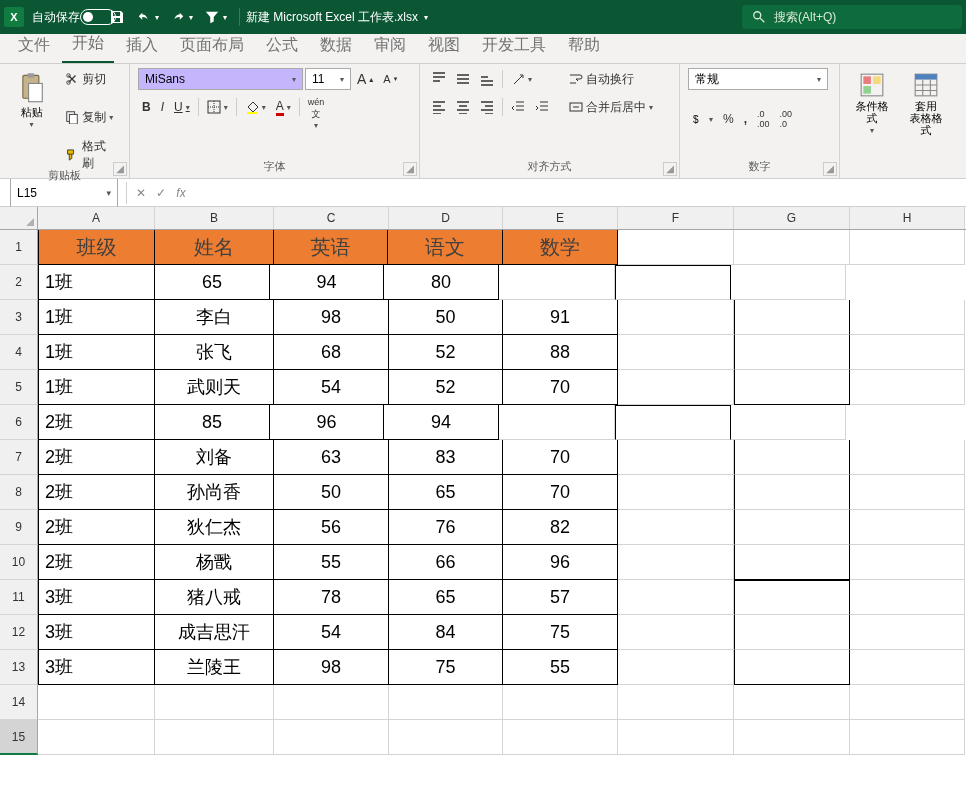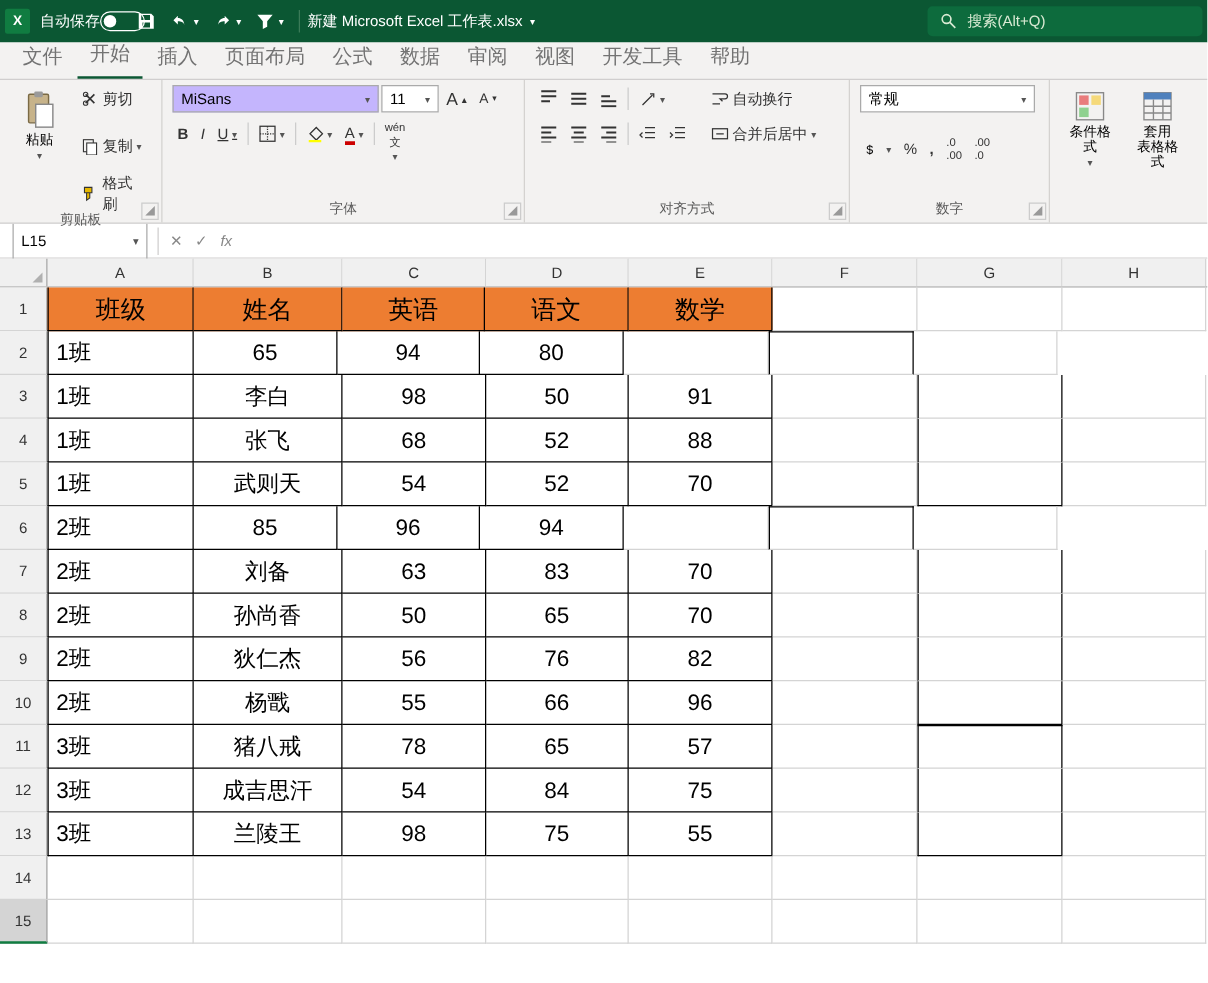--- a/index.html
+++ b/index.html
@@ -53,21 +53,21 @@
 
 .gridwrap { position:relative; background:#fff; }
 .colheaders { display:flex; border-bottom:1px solid #a5a5a5; }
 .corner { width:38px; height:22px; background:#f0f0f0; border-right:1px solid #a5a5a5; position:relative; }
 .corner::after { content:""; position:absolute; right:3px; bottom:3px; width:0; height:0; border-left:8px solid transparent; border-bottom:8px solid #b0b0b0; }
 .colh { height:22px; background:#f0f0f0; border-right:1px solid #d4d4d4; text-align:center; font-size:12px; color:#333; line-height:22px; }
 .rowh { width:38px; background:#f0f0f0; border-right:1px solid #a5a5a5; border-bottom:1px solid #d4d4d4; text-align:center; font-size:12px; color:#333; display:flex; align-items:center; justify-content:center; }
 .rowh.sel { background:#d4d4d4; border-bottom:2px solid #107c41; }
 .gridrow { display:flex; }
 .cell { border-right:1px solid #d4d4d4; border-bottom:1px solid #d4d4d4; height:35px; display:flex; align-items:center; justify-content:center; font-size:18px; color:#000; }
-.headercell { background:#ed7d31; color:#000000; font-size:20px; }
+.headercell { background:#ed7d31; color:#404040; font-size:20px; }
 .databorder { border-right:1px solid #000; border-bottom:1px solid #000; }
 .dataleft { border-left:1px solid #000; }
 .leftalign { justify-content:flex-start; padding-left:6px; }
 
 
 .cA { width:117px; }
 .cB { width:119px; }
 .cC { width:115px; }
 .cD { width:114px; }
 .cE { width:115px; }

